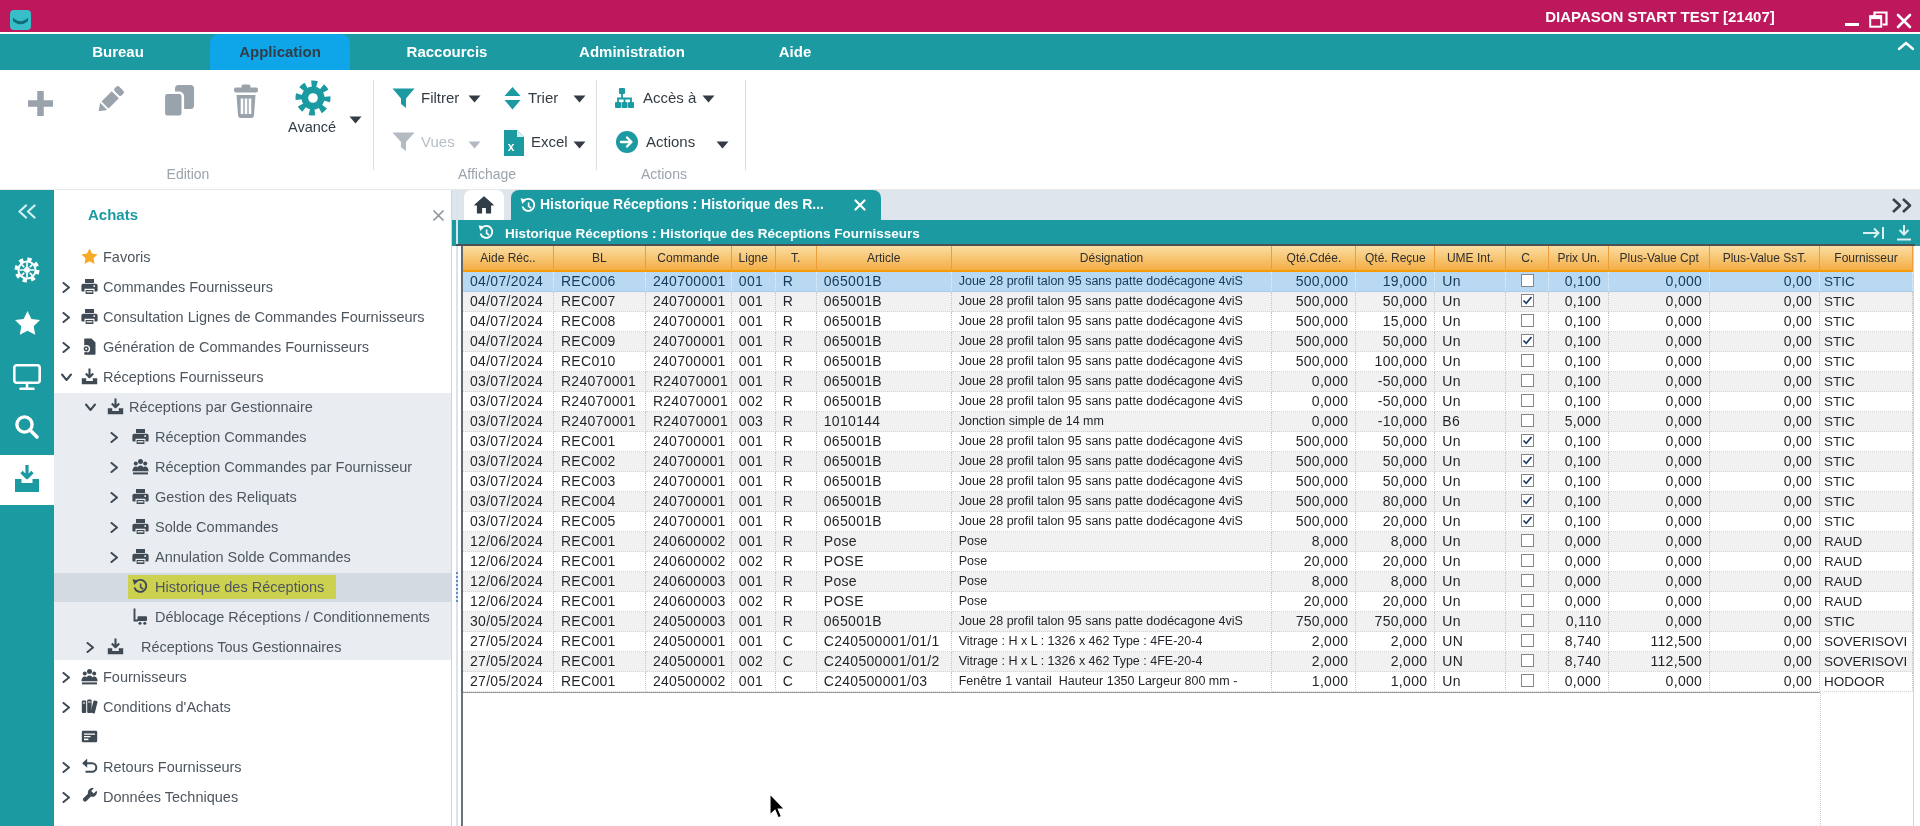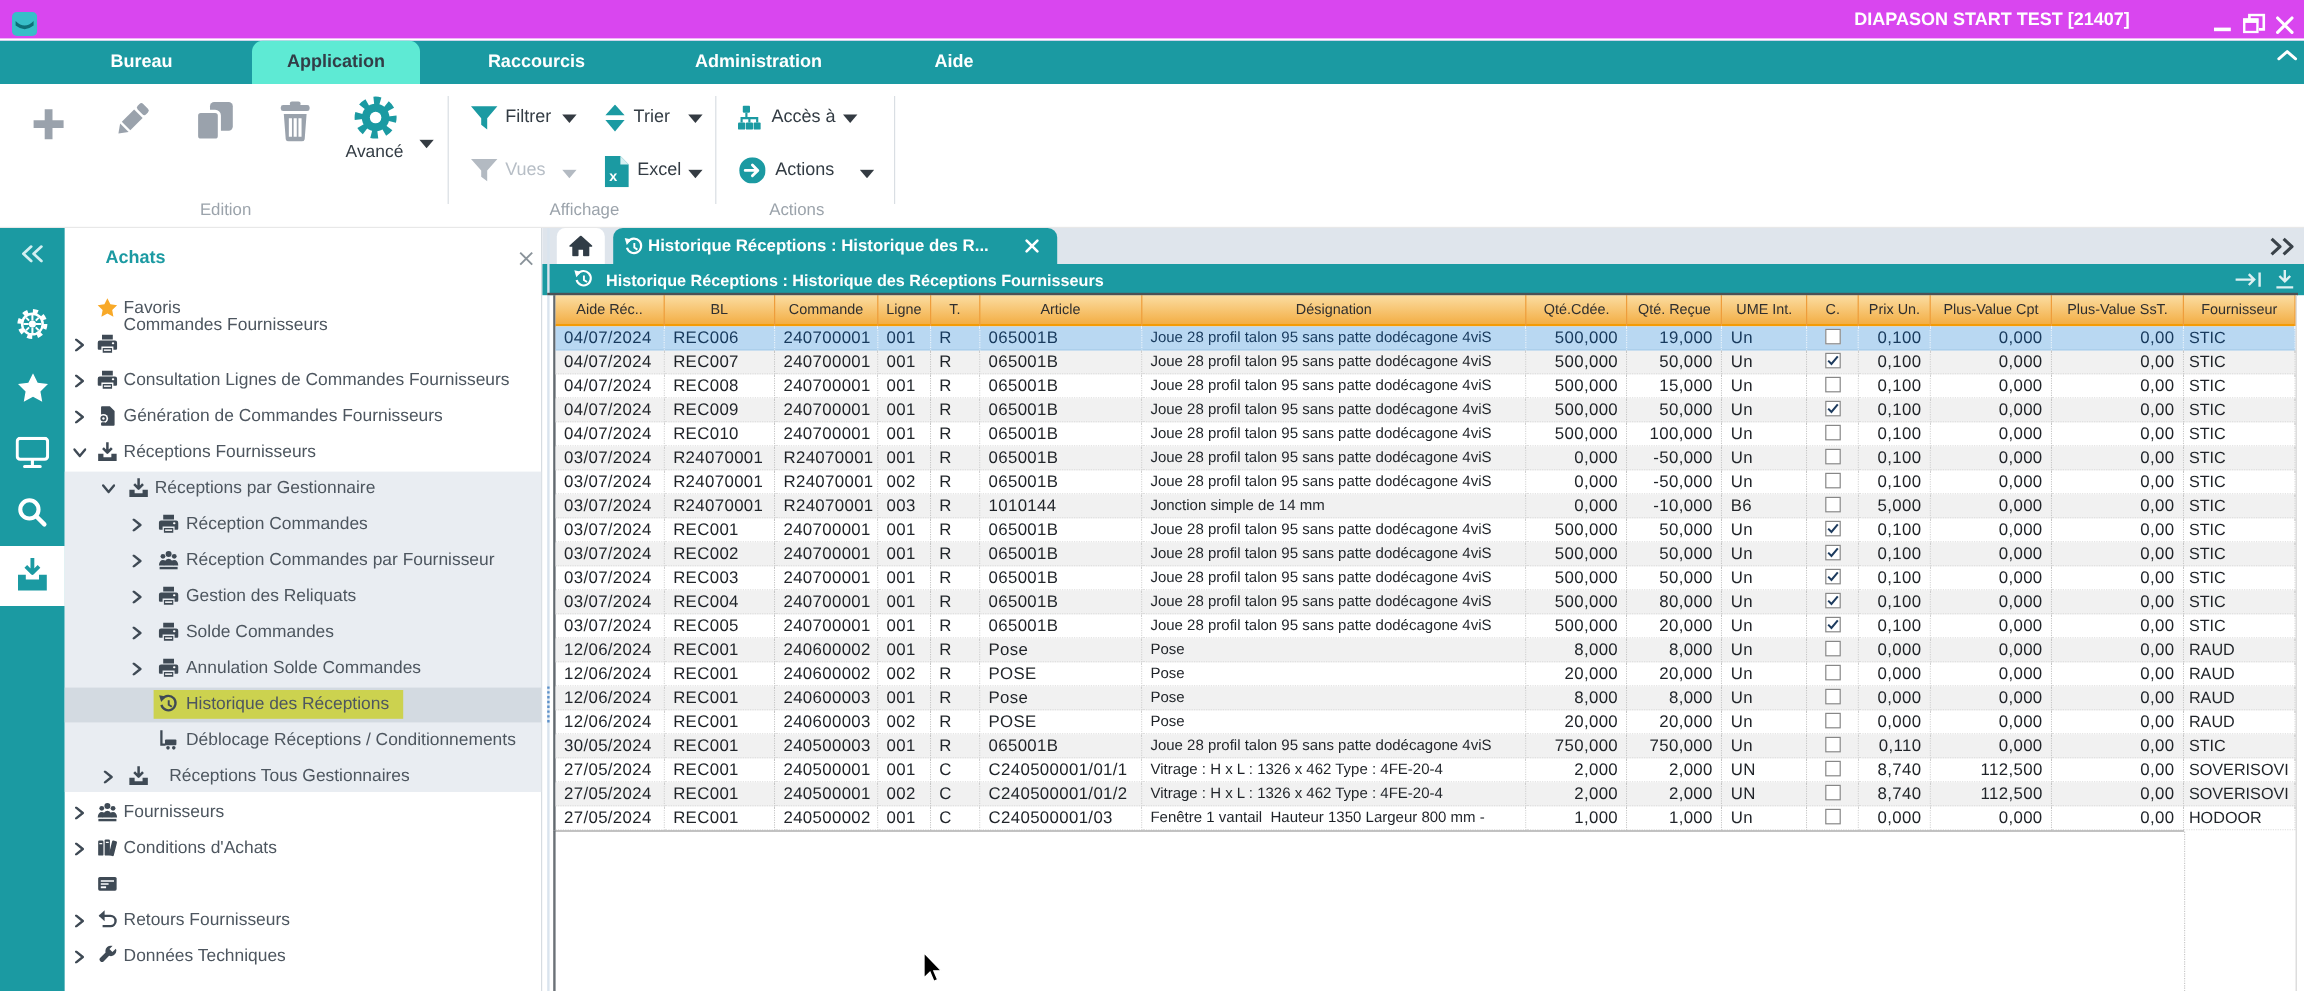--- a/index.html
+++ b/index.html
@@ -1,21 +1,21 @@
 <!DOCTYPE html>
 <html><head><meta charset="utf-8">
 <style>
 * { margin:0; padding:0; box-sizing:border-box; }
 html,body { width:1920px; height:826px; overflow:hidden; }
 body { font-family:"Liberation Sans", sans-serif; position:relative; background:#fff; }
 .abs { position:absolute; }
-.titlebar { left:0; top:0; width:1920px; height:34px; background:#d946ef; border-bottom:2px solid #fff; }
+.titlebar { left:0; top:0; width:1920px; height:34px; background:#be185d; border-bottom:2px solid #fff; }
 .menubar { left:0; top:34px; width:1920px; height:36px; background:#1b9aa2; }
 .mtab { position:absolute; top:0; height:36px; line-height:36px; text-align:center; color:#fff; font-size:15px; font-weight:bold; }
-.mtab.active { background:#5eead4; color:#323d47; border-radius:9px 9px 0 0; }
+.mtab.active { background:#0ea5e9; color:#323d47; border-radius:9px 9px 0 0; }
 .ribbon { left:0; top:70px; width:1920px; height:120px; background:#fff; border-bottom:1px solid #e8e8e8; }
 .rsep { position:absolute; top:10px; width:1px; height:90px; background:#d9dee3; }
 .rlabel { position:absolute; top:96px; width:120px; text-align:center; font-size:14px; color:#9ba3ab; }
 .rtext { position:absolute; font-size:15px; color:#333c44; }
 .rtext.dim { color:#b7bec6; }
 .sidebar { left:0; top:190px; width:54px; height:636px; background:#1b9aa2; }
 .sbactive { position:absolute; left:0; top:265px; width:54px; height:50px; background:#fff; }
 .treepanel { left:54px; top:190px; width:398px; height:636px; background:#fff; border-right:1px solid #ccd4da; }
 .tgray { position:absolute; left:0; top:203px; width:397px; height:267px; background:#e9edf2; }
 .tsel { position:absolute; left:0; top:383px; width:397px; height:29px; background:#d3dae1; }
@@ -205,21 +205,21 @@
     </svg>
 <svg style="position:absolute;left:27px;top:88px" width="17" height="17" viewBox="0 0 17 17">
       <g fill="#3f4a55">
         <path d="M4 1 h9 v4 h-9 z"></path>
         <path d="M2.2 5.8 h12.6 a1.8 1.8 0 0 1 1.8 1.8 v4.9 a1 1 0 0 1 -1 1 h-2.1 v-2.8 h-10 v2.8 h-2.1 a1 1 0 0 1 -1,-1 v-4.9 a1.8 1.8 0 0 1 1.8 -1.8 z"></path>
         <path d="M4.6 12 h7.8 v4 h-7.8 z"></path>
       </g>
       <rect x="12.2" y="7.3" width="2" height="1.6" rx="0.8" fill="#fff"></rect>
       <rect x="5.6" y="13.2" width="5.8" height="1.2" fill="#fff"></rect>
     </svg>
-<div class="titem" style="left:49px;top:66px">Commandes Fournisseurs</div>
+<div class="titem" style="left:49px;top:82px">Commandes Fournisseurs</div>
 <svg style="position:absolute;left:8px;top:122px" width="9" height="11" viewBox="0 0 9 11">
       <path d="M1.5 1 L7 5.5 L1.5 10" fill="none" stroke="#3f4a55" stroke-width="2" stroke-linecap="round" stroke-linejoin="round"></path>
     </svg>
 <svg style="position:absolute;left:27px;top:118px" width="17" height="17" viewBox="0 0 17 17">
       <g fill="#3f4a55">
         <path d="M4 1 h9 v4 h-9 z"></path>
         <path d="M2.2 5.8 h12.6 a1.8 1.8 0 0 1 1.8 1.8 v4.9 a1 1 0 0 1 -1 1 h-2.1 v-2.8 h-10 v2.8 h-2.1 a1 1 0 0 1 -1,-1 v-4.9 a1.8 1.8 0 0 1 1.8 -1.8 z"></path>
         <path d="M4.6 12 h7.8 v4 h-7.8 z"></path>
       </g>
       <rect x="12.2" y="7.3" width="2" height="1.6" rx="0.8" fill="#fff"></rect>

